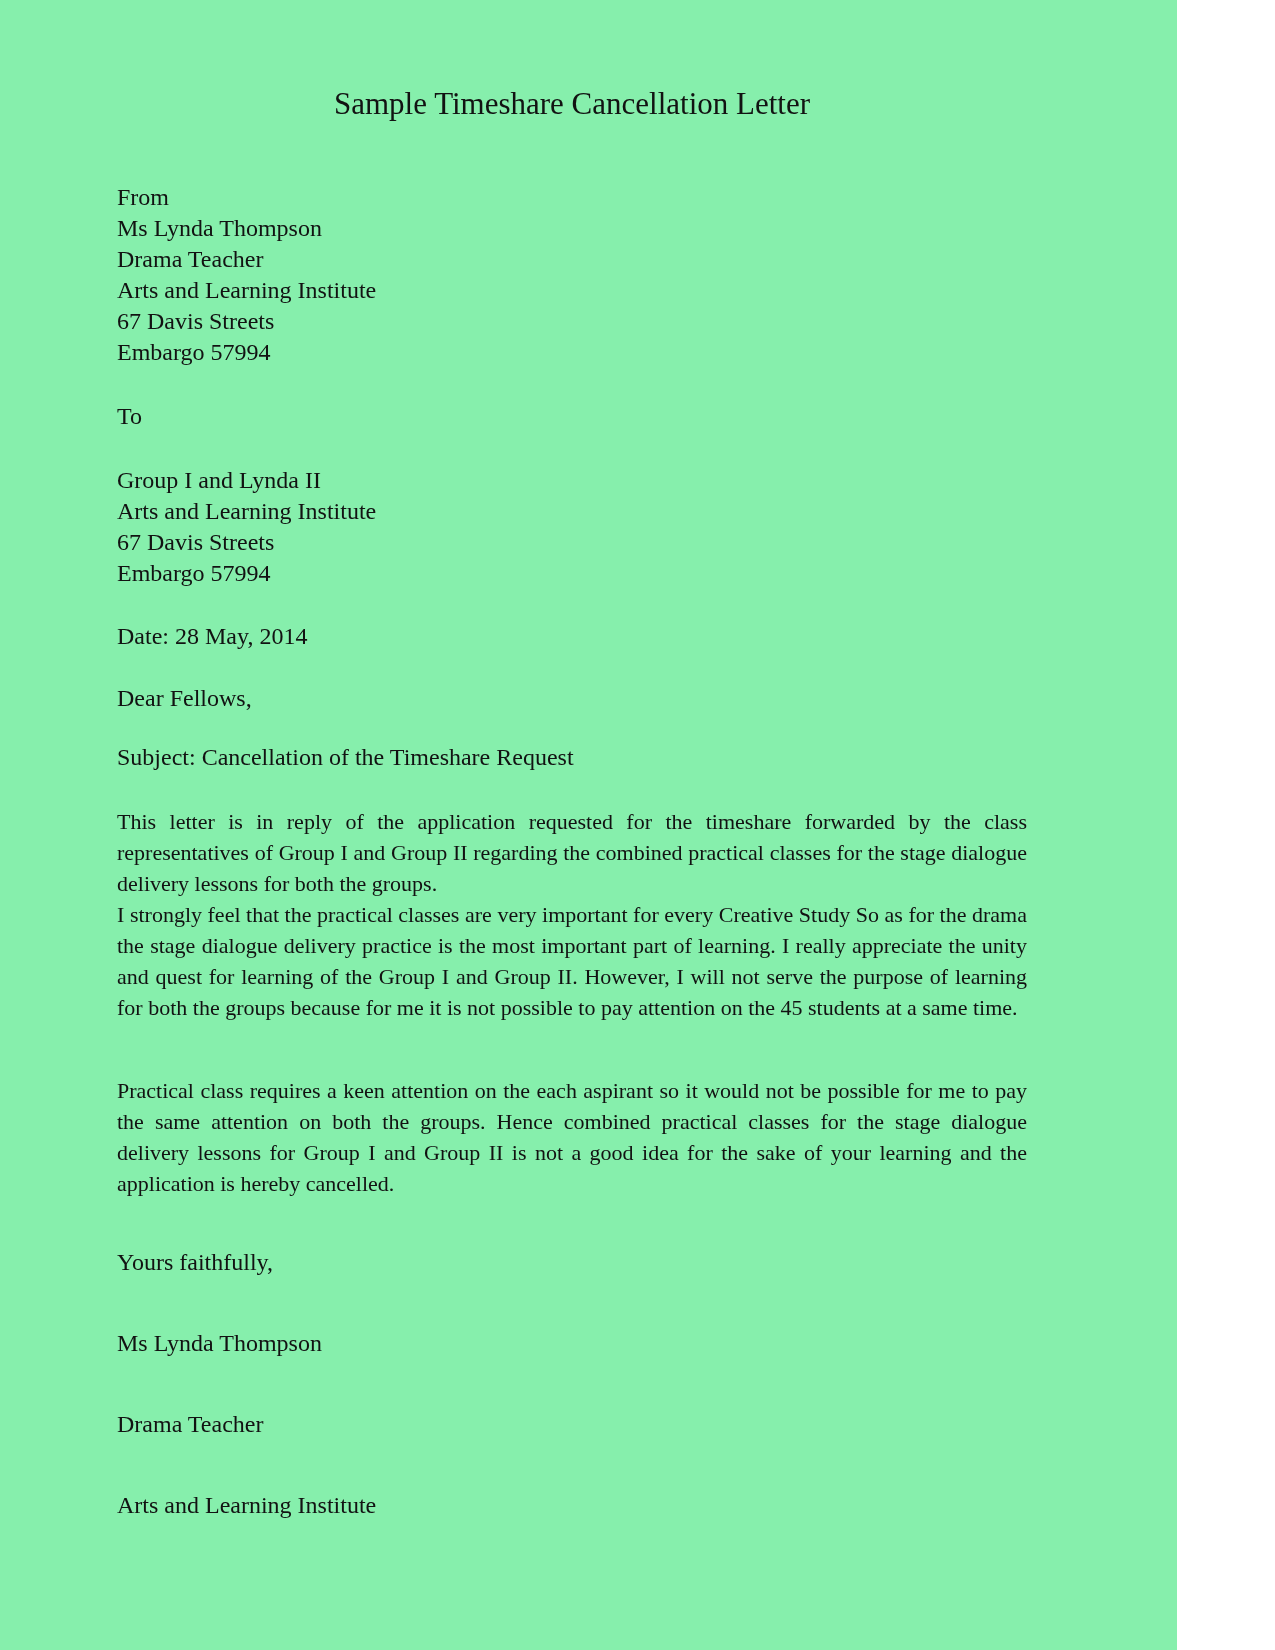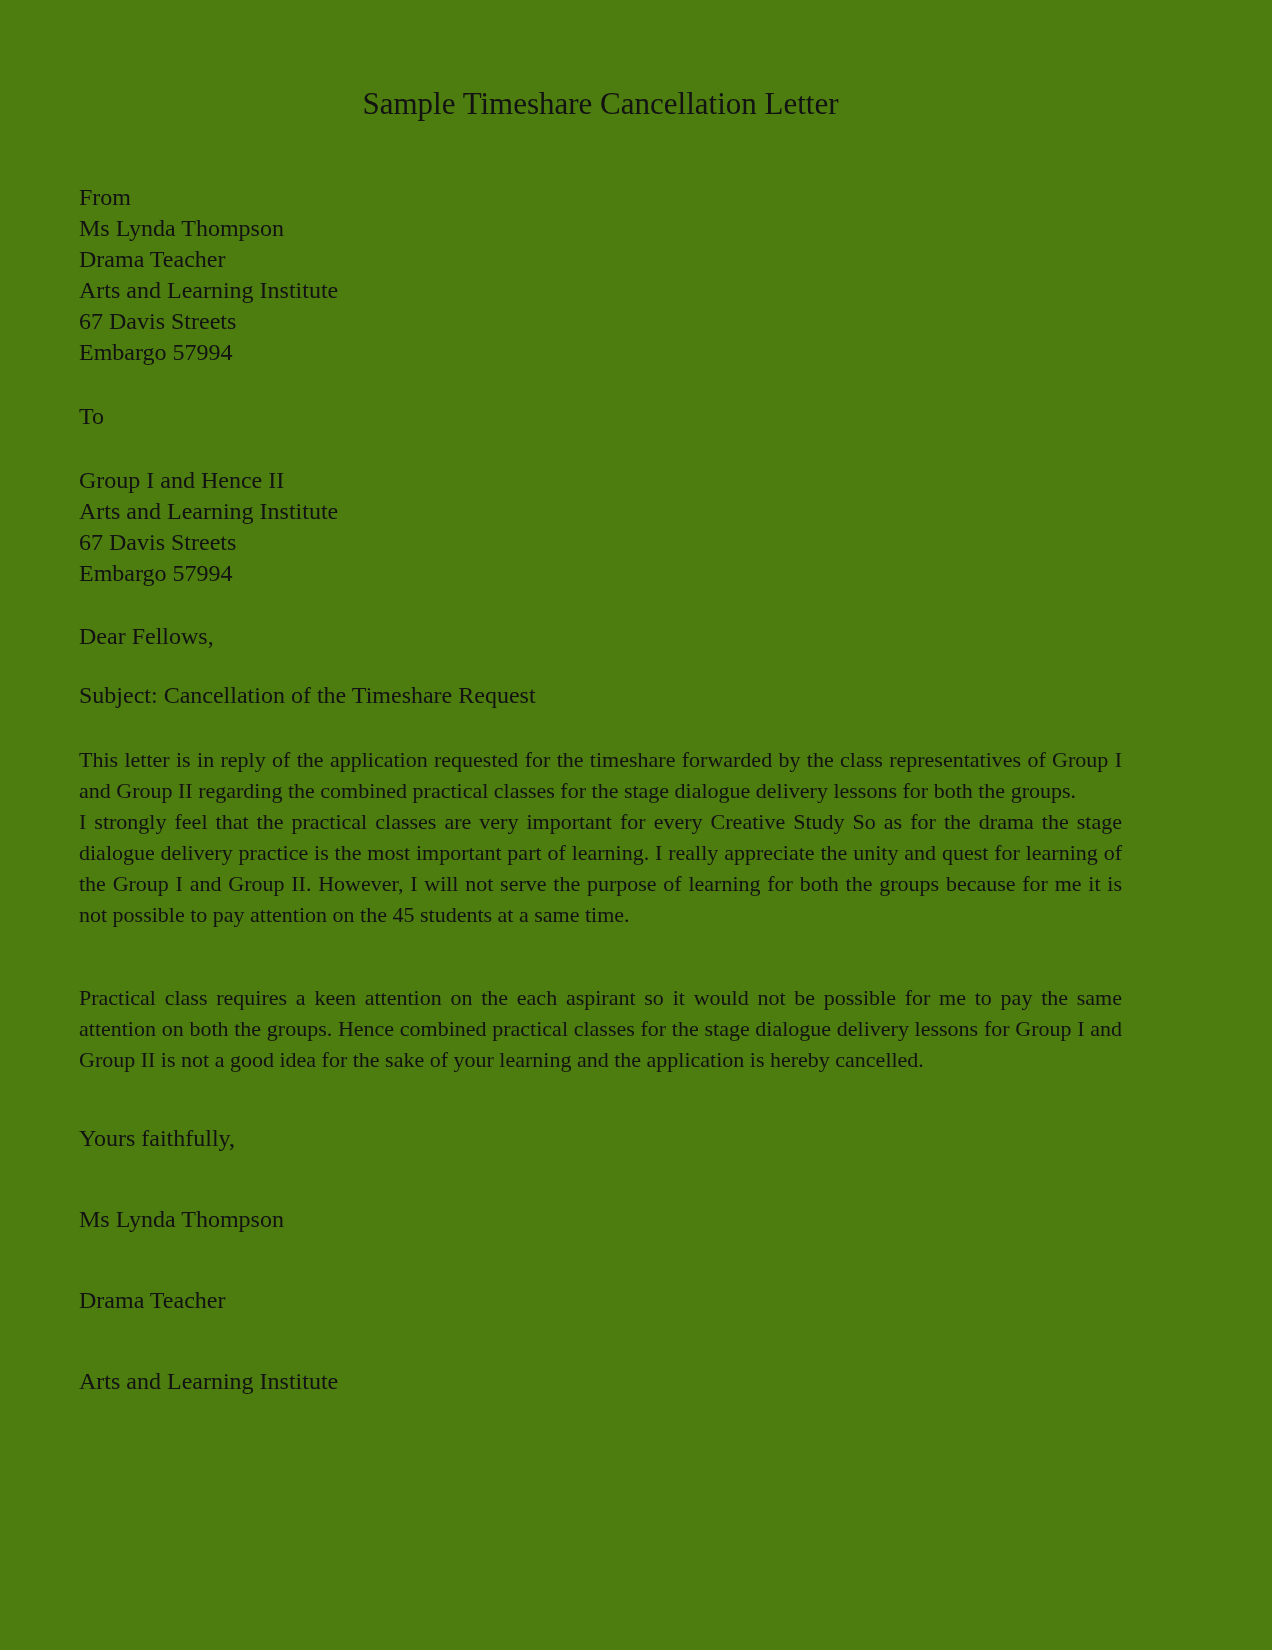--- a/index.html
+++ b/index.html
@@ -2,27 +2,27 @@
 <html><head>
 <meta charset="utf-8">
 <style>
   html, body {
     margin: 0;
     padding: 0;
     background: #ffffff;
   }
   .page {
     position: relative;
-    width: 1272px;
+    width: 1177px;
     height: 1650px;
     box-sizing: border-box;
-    background: #4d7c0f;
+    background: #86efac;
     color: #121212;
     font-family: "Liberation Serif", "DejaVu Serif", serif;
-    padding: 86px 150px 0 79px;
+    padding: 86px 150px 0 117px;
     overflow: hidden;
   }
   .title {
     font-size: 31px;
     line-height: 36px;
     font-weight: 400;
     text-align: center;
     margin: 0 0 60px 0;
   }
   .line {
@@ -57,26 +57,27 @@
     <div class="line">From</div>
     <div class="line">Ms Lynda Thompson</div>
     <div class="line">Drama Teacher</div>
     <div class="line">Arts and Learning Institute</div>
     <div class="line">67 Davis Streets</div>
     <div class="line">Embargo 57994</div>
   </section>
 
   <section class="recipient">
     <div class="line to-label">To</div>
-    <div class="line">Group I and Hence II</div>
+    <div class="line">Group I and Lynda II</div>
     <div class="line">Arts and Learning Institute</div>
     <div class="line">67 Davis Streets</div>
     <div class="line">Embargo 57994</div>
   </section>
 
+  <div class="line date-line">Date: 28 May, 2014</div>
 
   <div class="line salutation">Dear Fellows,</div>
 
   <div class="line subject-line">Subject: Cancellation of the Timeshare Request</div>
 
   <p class="para">This letter is in reply of the application requested for the timeshare forwarded by the class representatives of Group I and Group II regarding the combined practical classes for the stage dialogue delivery lessons for both the groups.</p>
   <p class="para">I strongly feel that the practical classes are very important for every Creative Study So as for the drama the stage dialogue delivery practice is the most important part of learning. I really appreciate the unity and quest for learning of the Group I and Group II. However, I will not serve the purpose of learning for both the groups because for me it is not possible to pay attention on the 45 students at a same time.</p>
   <div class="para-gap"></div>
   <p class="para">Practical class requires a keen attention on the each aspirant so it would not be possible for me to pay the same attention on both the groups. Hence combined practical classes for the stage dialogue delivery lessons for Group I and Group II is not a good idea for the sake of your learning and the application is hereby cancelled.</p>
 

